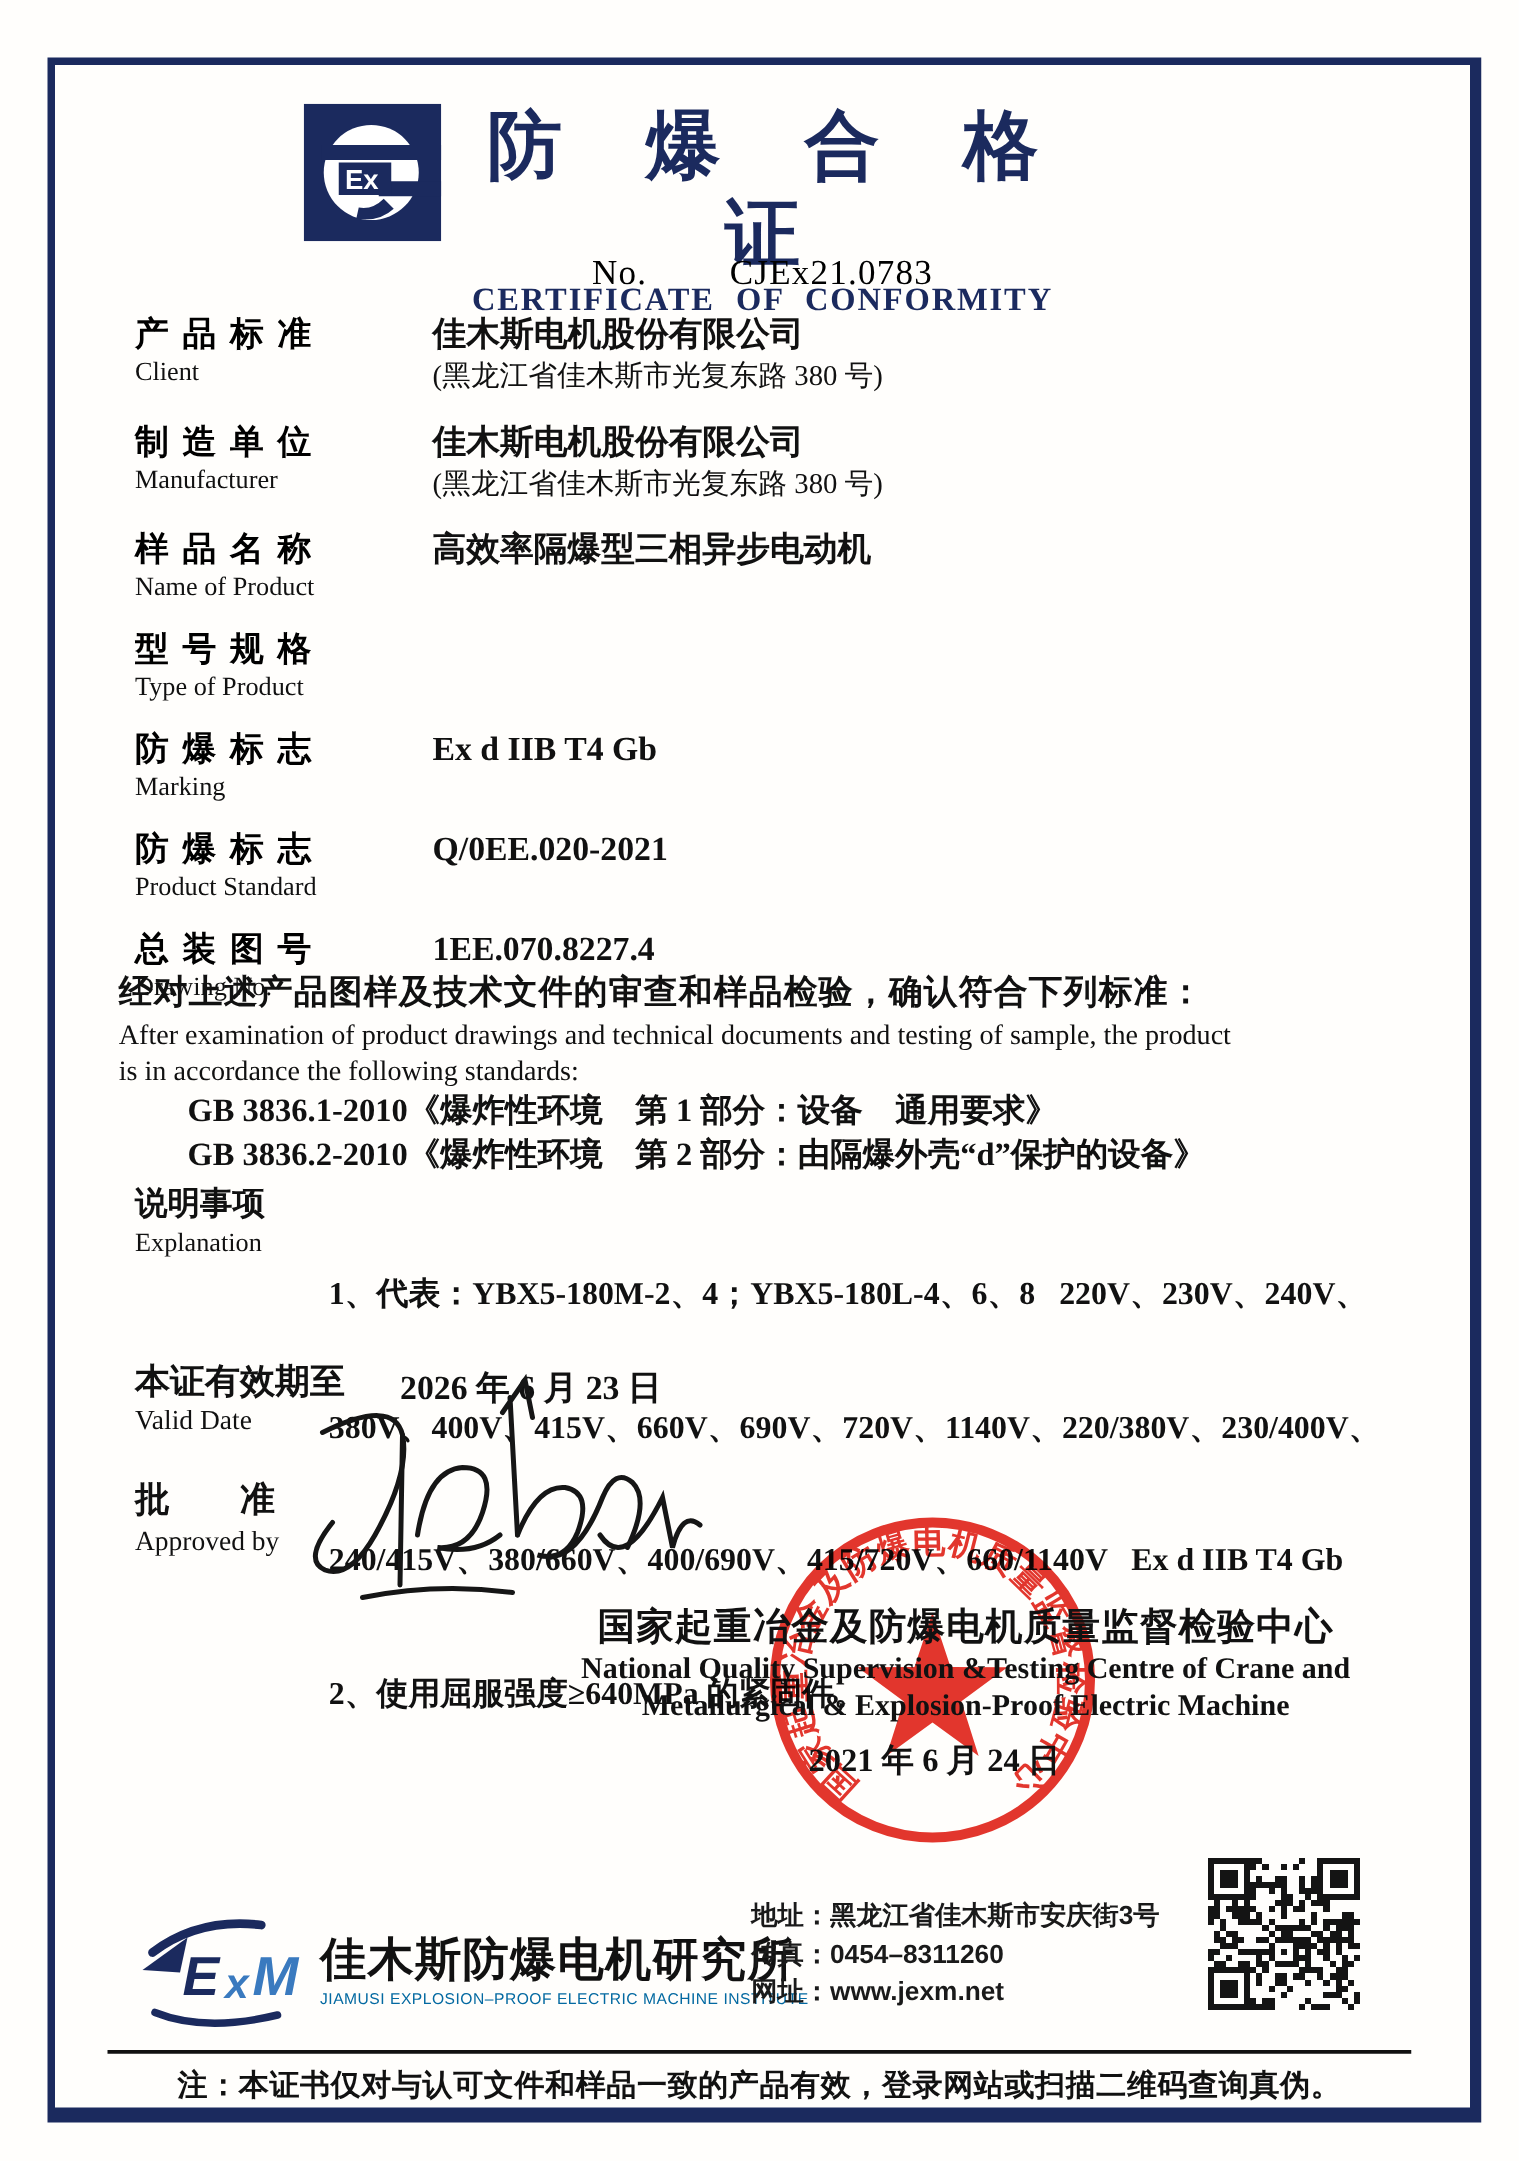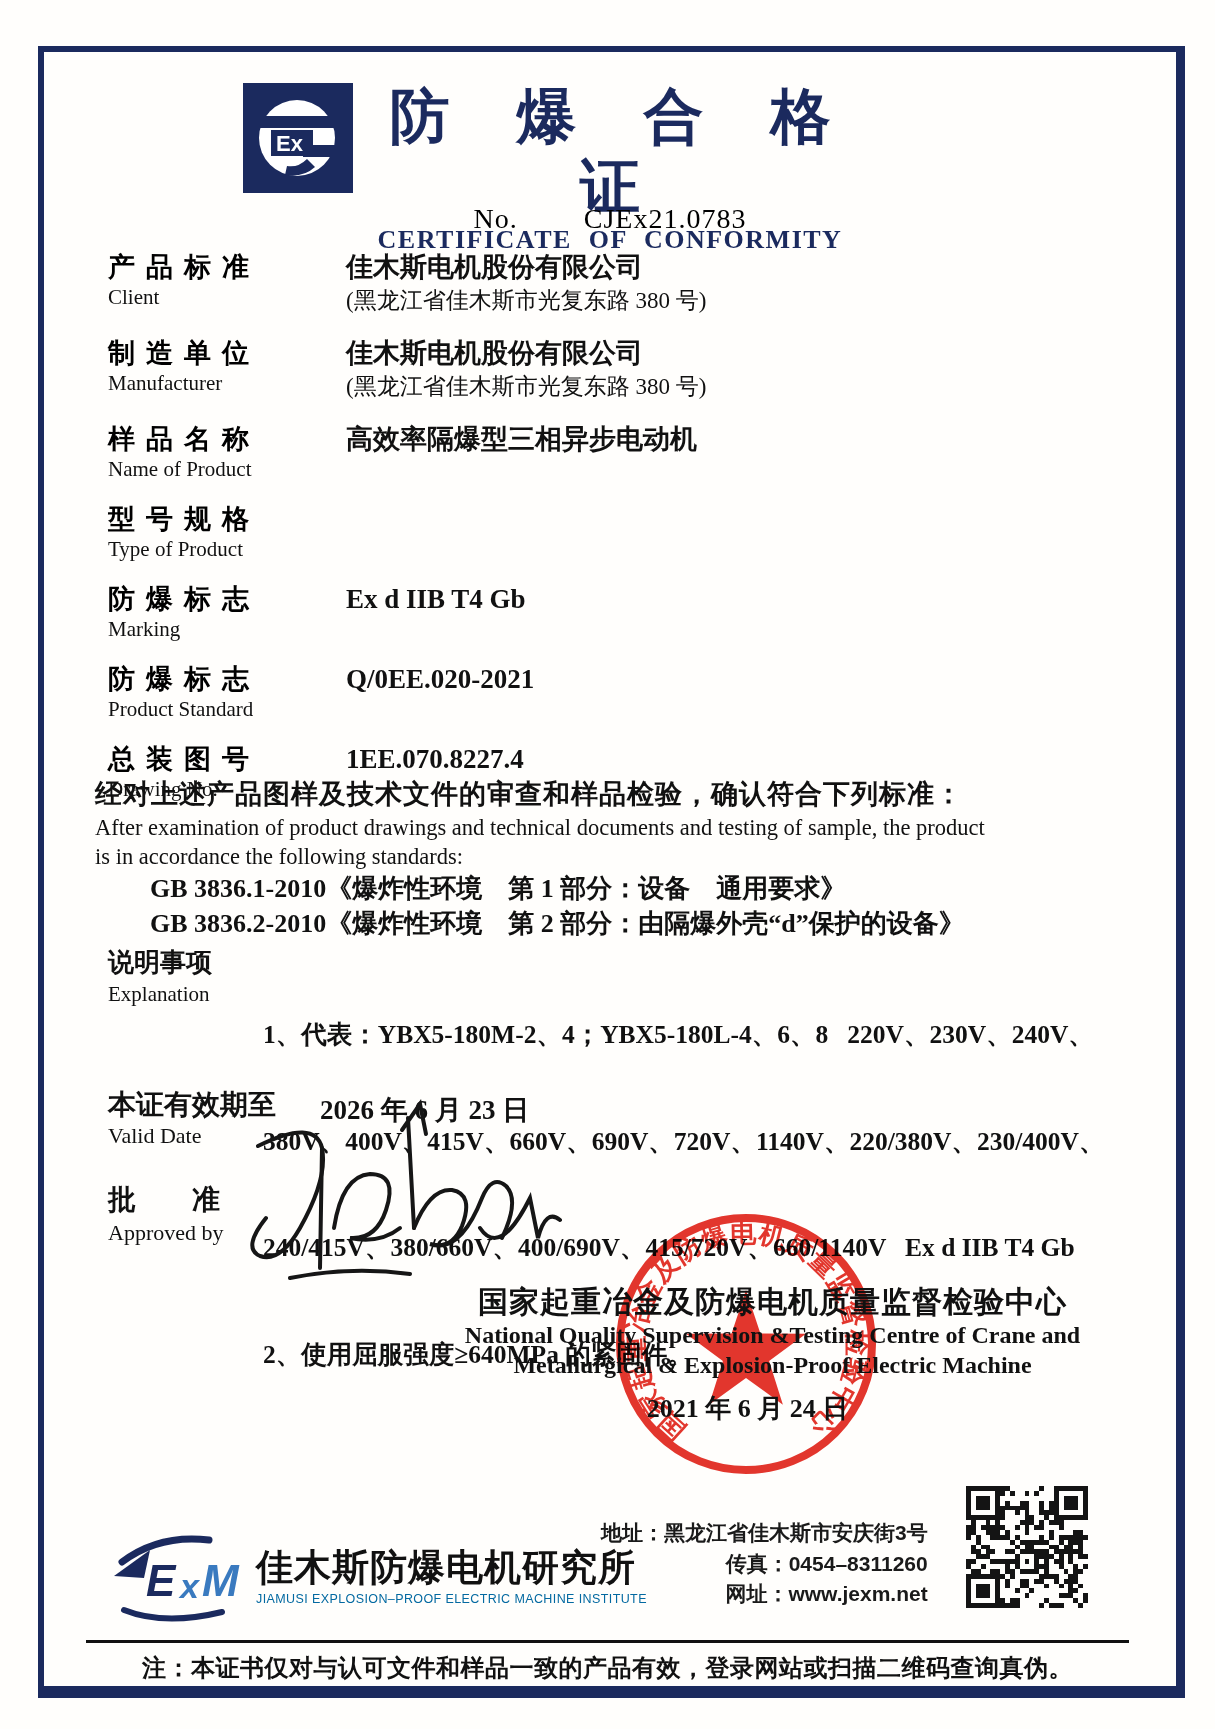--- a/index.html
+++ b/index.html
@@ -48,21 +48,21 @@
   .au-zh{font-family:"Liberation Sans",sans-serif;font-weight:bold;font-size:30px;line-height:37px;letter-spacing:1px;}
   .au-en{font-size:24px;font-weight:600;line-height:30px;}
   .au-date{font-size:26px;font-weight:600;margin-top:11px;transform:translateX(-25px);white-space:pre;}
   .stamp{position:absolute;left:608px;top:1206px;width:276px;height:276px;mix-blend-mode:multiply;opacity:.92;}
   
   .jexm-logo{position:absolute;left:104px;top:1532px;width:150px;height:92px;}
   .inst{position:absolute;left:256px;top:1546px;width:420px;}
   .inst-zh{font-family:"Liberation Sans",sans-serif;font-weight:bold;font-size:37px;line-height:44px;letter-spacing:1px;}
   .inst-en{font-family:"Liberation Sans",sans-serif;font-size:12.5px;letter-spacing:.4px;line-height:18px;color:#0369a1;}
   .contacts{position:absolute;left:601px;top:1518px;font-family:"Liberation Sans",sans-serif;font-size:21px;line-height:30.5px;font-weight:bold;color:#1a1a1a;}
-  .contacts .c-row{white-space:pre;text-align:right;}
+  .contacts .c-row{white-space:pre;}
   .qr{position:absolute;left:966px;top:1486px;width:122px;height:122px;}
   .divider{position:absolute;left:86px;top:1640px;width:1043px;height:3px;background:#111;}
   .note{position:absolute;left:60px;top:1652px;width:1095px;text-align:center;
     font-family:"Liberation Sans",sans-serif;font-weight:bold;font-size:24px;letter-spacing:.5px;}
   
 </style>
 </head>
 <body>
 
 <div class="page">

